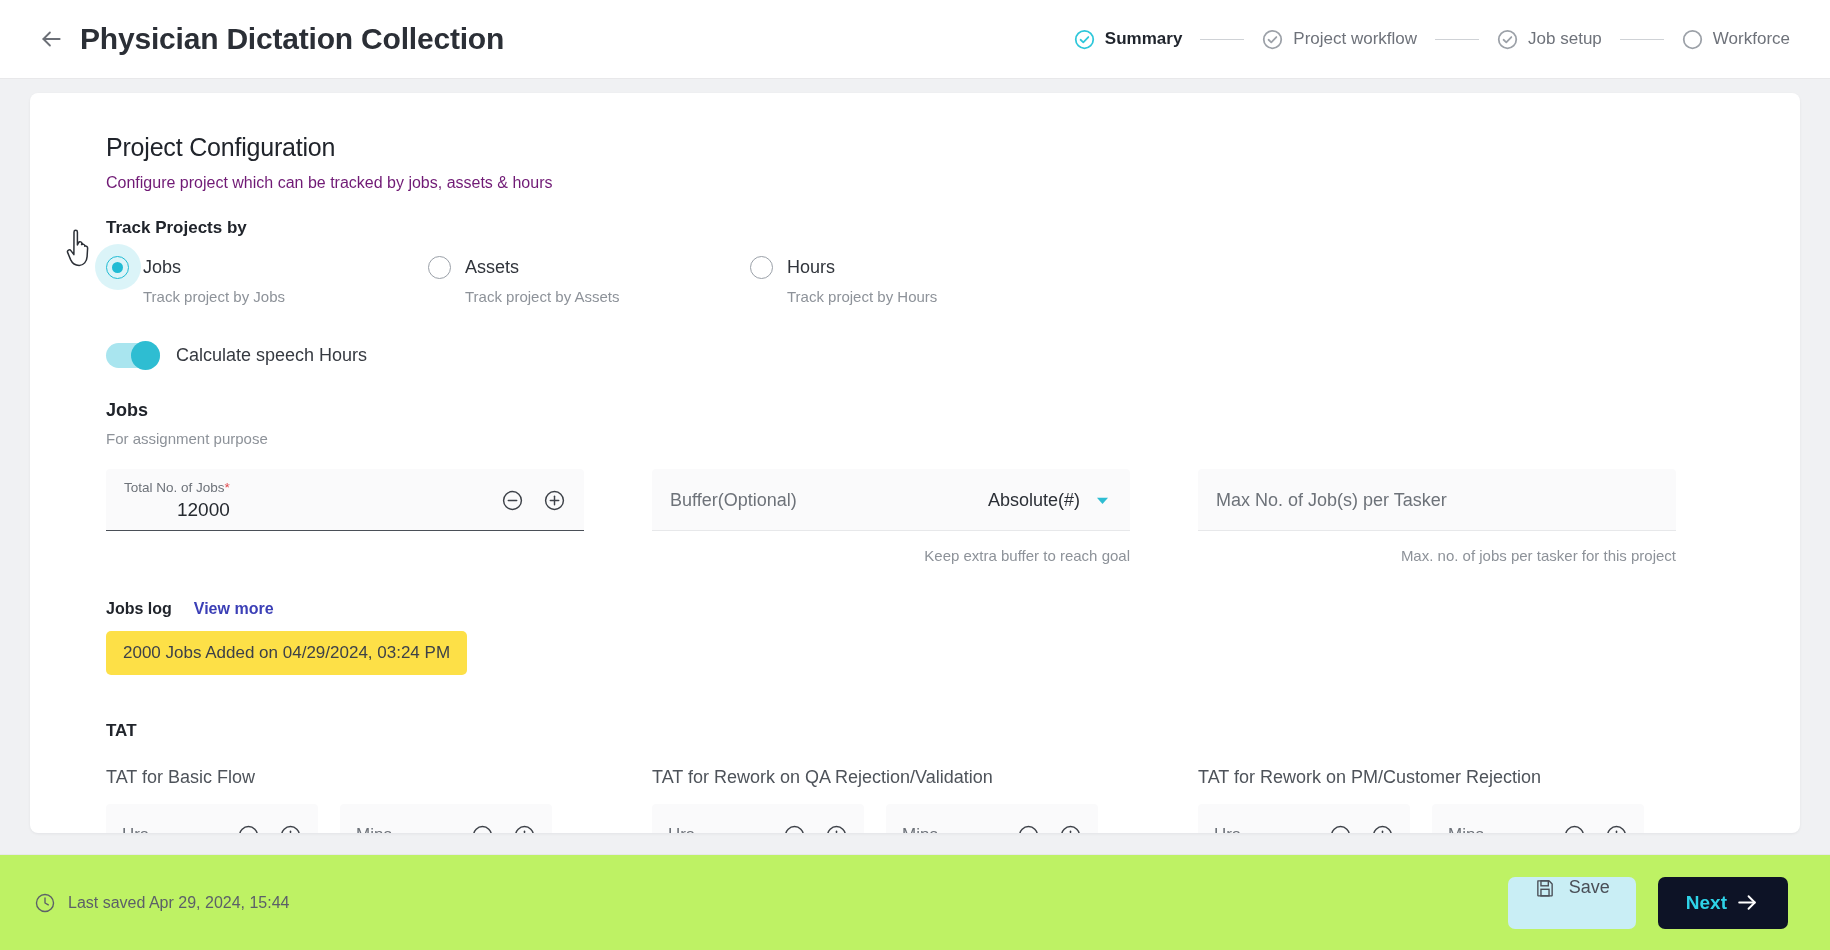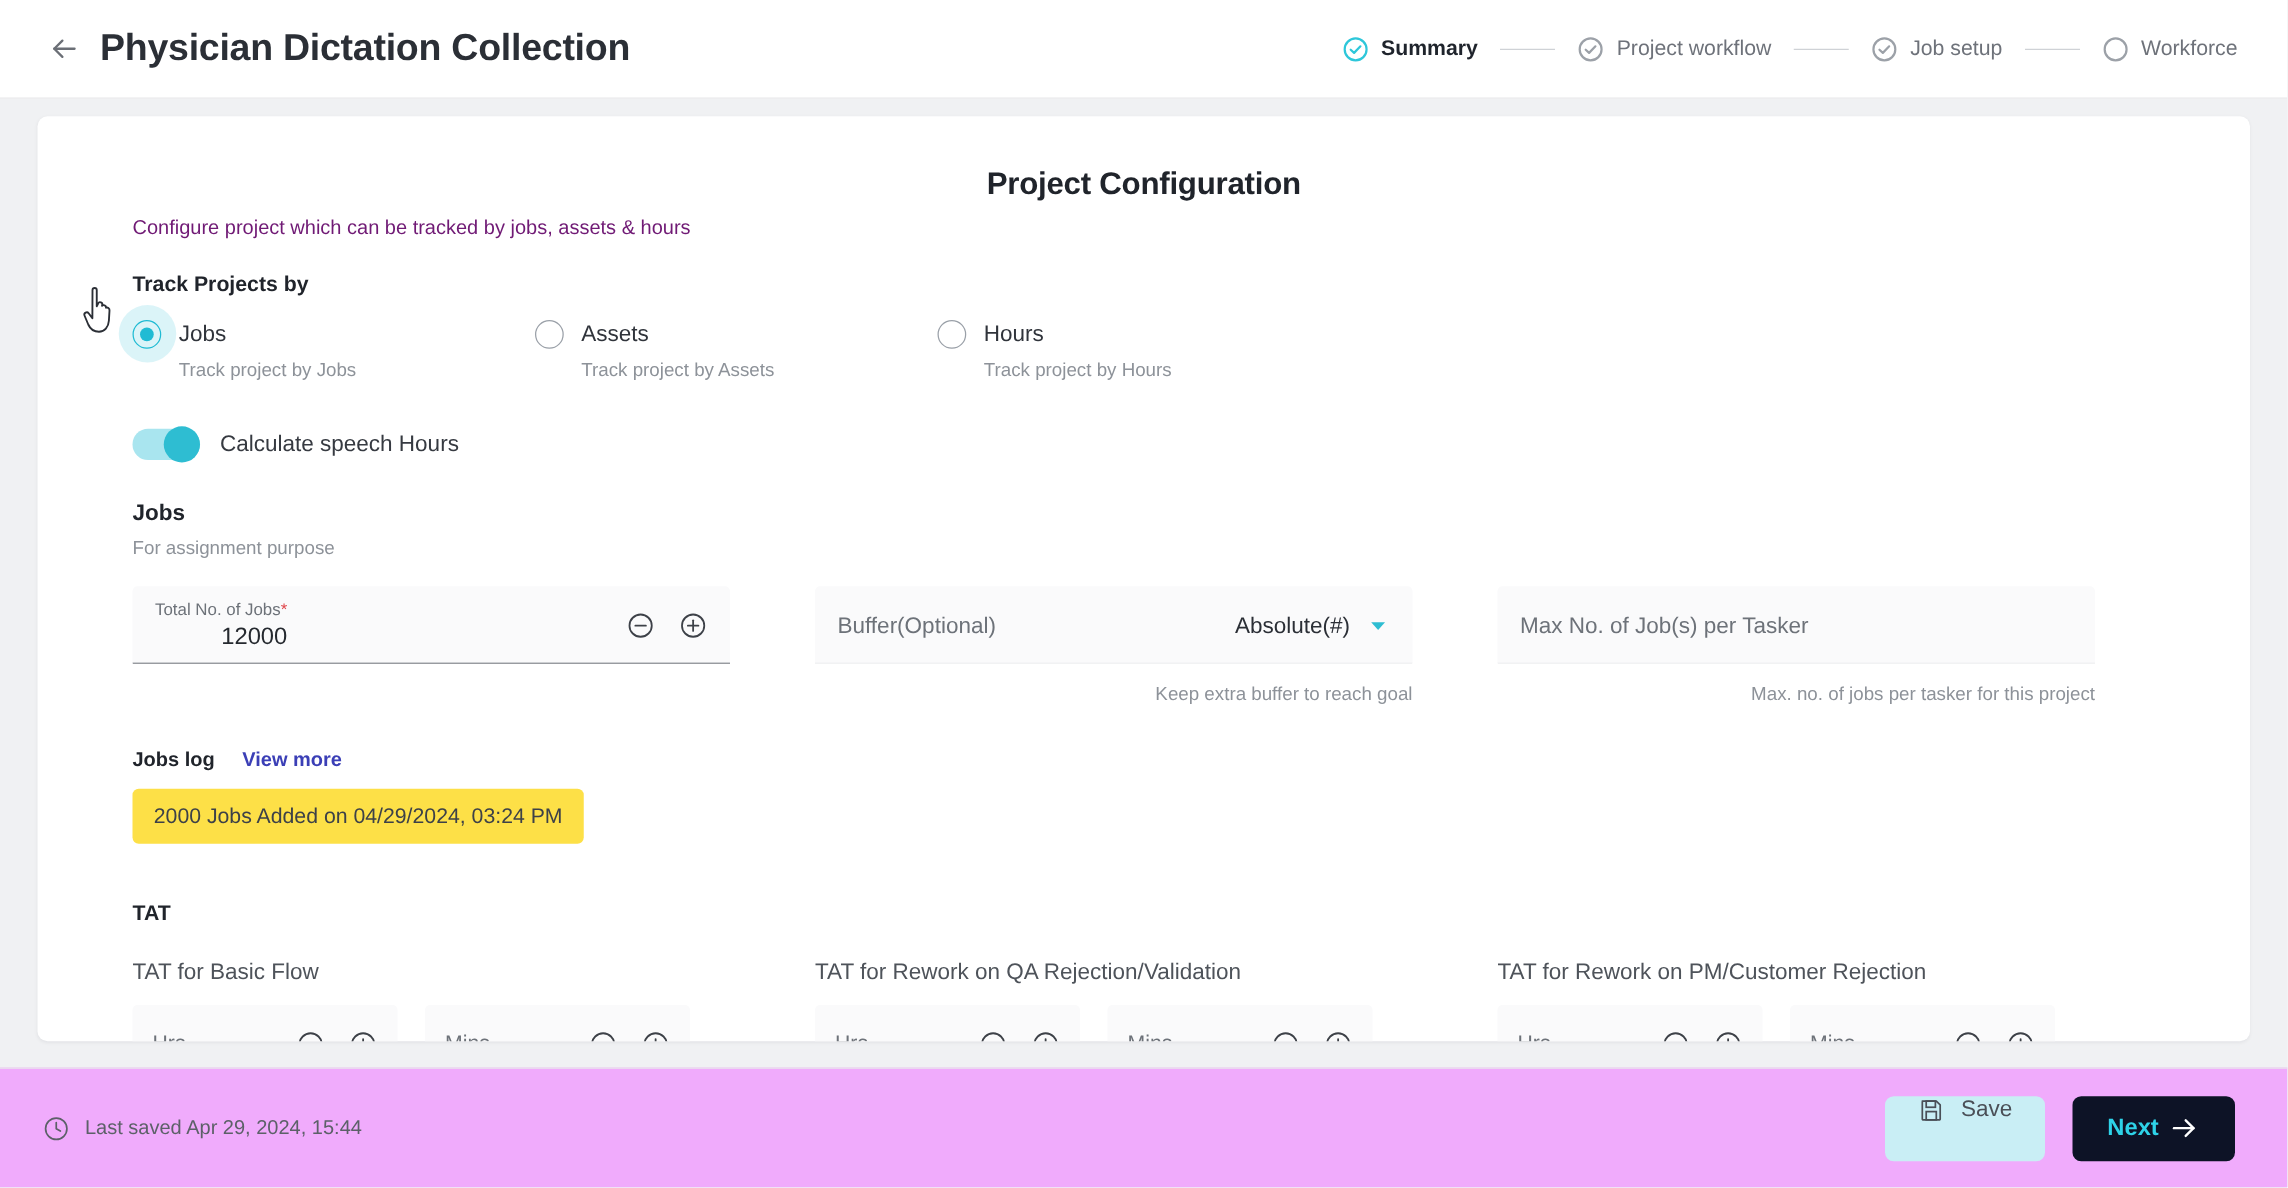--- a/index.html
+++ b/index.html
@@ -36,21 +36,21 @@
 
   
   .card {
     position: absolute; top: 93px; left: 30px; width: 1770px; height: 740px;
     background: #ffffff; border-radius: 8px;
     box-shadow: 0 1px 3px rgba(16,24,40,0.06);
     overflow: hidden;
   }
   .card-inner { padding: 40px 76px 0 76px; }
 
-  .section-title { font-size: 25px; font-weight: 700; color: #20242b; letter-spacing: -0.2px; text-align: center; }
+  .section-title { font-size: 25px; font-weight: 400; color: #20242b; letter-spacing: -0.2px; }
   .section-sub { font-size: 16px; color: #701a75; margin-top: 12px; }
 
   .group-label { font-size: 17px; font-weight: 700; color: #20242b; margin-top: 26px; }
 
   
   .radio-row { display: flex; margin-top: 18px; position: relative; }
   .radio-item { display: flex; flex-direction: column; width: 322px; position: relative; }
   .radio-top { display: flex; align-items: center; gap: 14px; cursor: pointer; }
   .radio-dot {
     width: 23px; height: 23px; border-radius: 50%;
@@ -132,21 +132,21 @@
   .tat-box {
     width: 212px; background: #fafafb; border-radius: 4px;
     padding: 0 16px; height: 62px;
     display: flex; align-items: center; justify-content: space-between;
   }
   .tat-box .input-placeholder { font-size: 17px; }
 
   
   .footer {
     position: absolute; left: 0; right: 0; bottom: 0; height: 96px;
-    background: #f0abfc; border-top: 1px solid #e8e8ea;
+    background: #bef264; border-top: 1px solid #e8e8ea;
     display: flex; align-items: center; padding: 0 42px 0 34px;
   }
   .saved { display: flex; align-items: center; gap: 12px; }
   .saved-text { font-size: 16px; color: #5c6068; }
   .footer-actions { margin-left: auto; display: flex; align-items: center; gap: 22px; }
   .btn-save {
     background: #c9eef5; color: #4a4f57; border: none; border-radius: 7px;
     height: 52px; padding: 0 26px; font-size: 18px;
     display: flex; align-items: flex-start; gap: 13px; cursor: pointer;
     font-family: "Liberation Sans", sans-serif;

